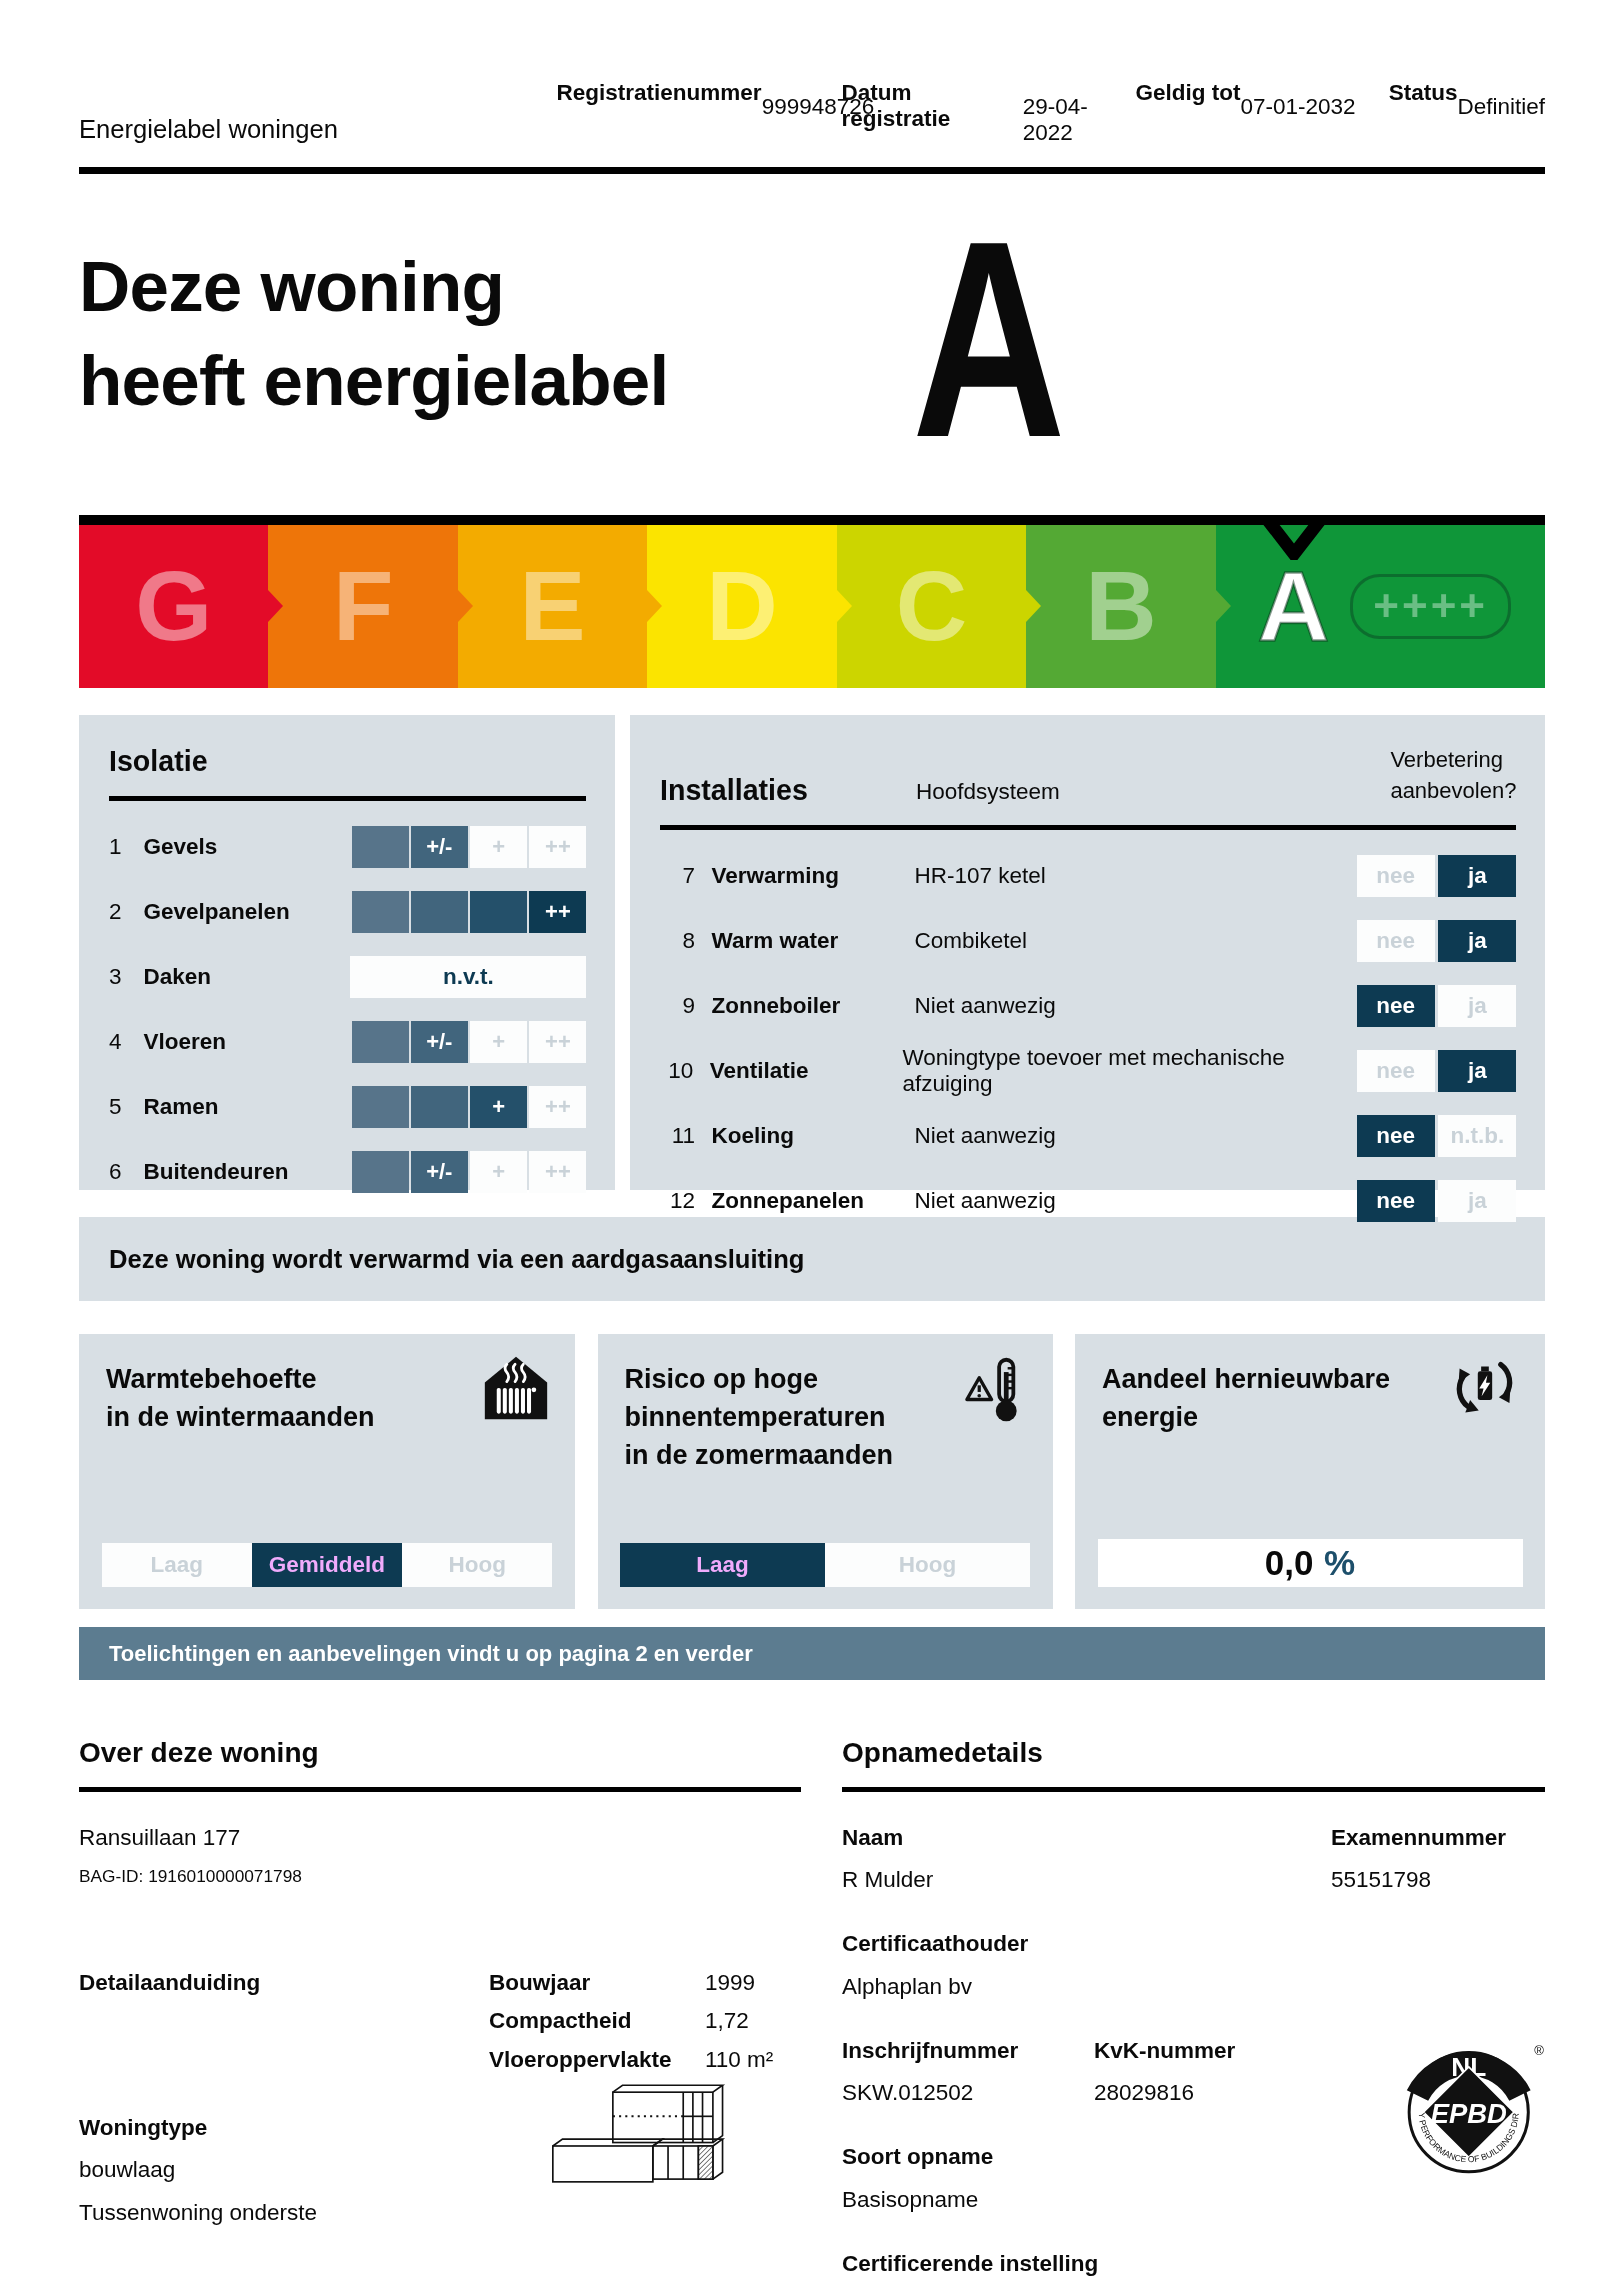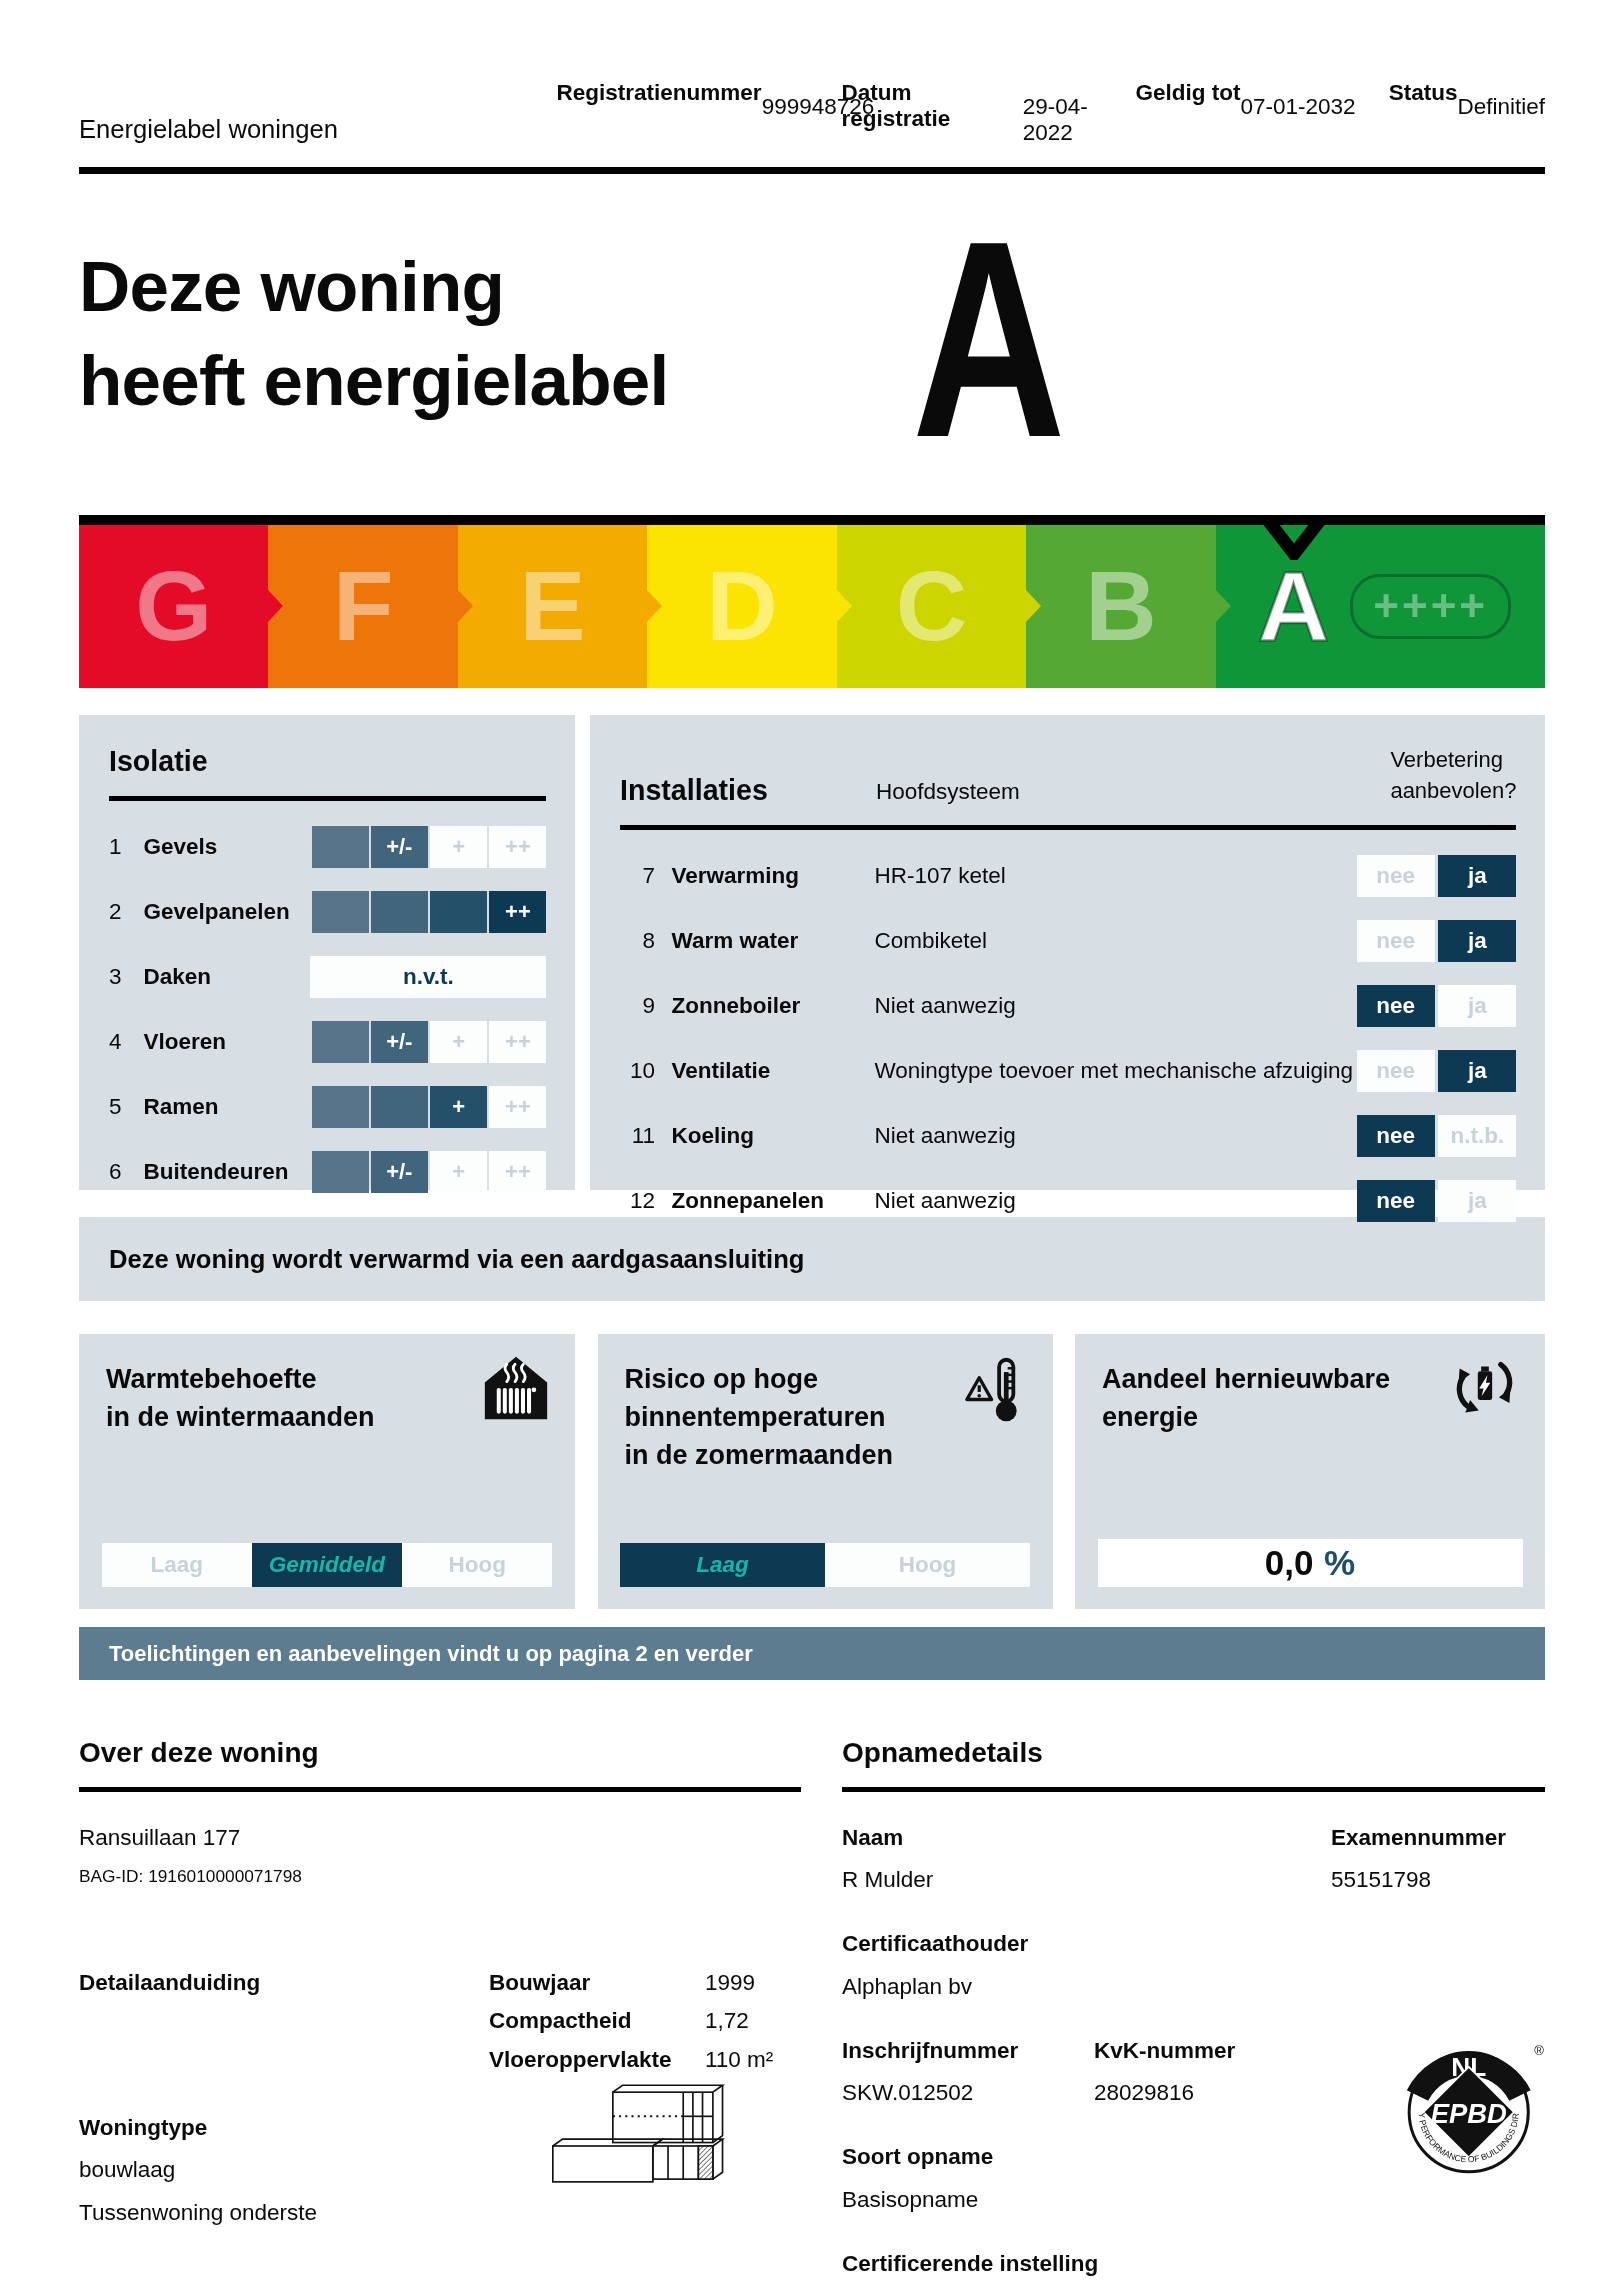--- a/index.html
+++ b/index.html
@@ -35,21 +35,21 @@
         border-top:16.5px solid transparent;border-bottom:16.5px solid transparent;
         border-left:15px solid #000;z-index:2;}
   .badge{width:155px;height:59px;border:3.8px solid rgba(10,70,35,.5);border-radius:30px;
          display:flex;align-items:center;justify-content:center;font-weight:700;font-size:44px;
          color:rgba(255,255,255,.38);letter-spacing:3px;}
 
   
   .panels{display:flex;gap:15px;margin-top:27px;}
   .panel{background:var(--panel-bg,#d8dfe4);box-sizing:border-box;height:475px;
          padding:30px 28.6px 30px 30px;}
-  .p-iso{width:496px;}
+  .p-iso{width:536px;}
   .p-inst{flex:1;}
   .p-title{font-size:28.6px;font-weight:700;}
   .rule{height:4.5px;background:#000;margin-top:18px;margin-bottom:25.6px;}
   .iso-row,.inst-row{display:flex;align-items:center;height:42px;margin-bottom:23px;}
   .iso-row:last-child,.inst-row:last-child{margin-bottom:0;}
   .row-nr{font-size:22.5px;}
   .p-iso .row-nr{width:19.5px;margin-right:15px;}
   .p-inst .row-nr{width:35px;text-align:right;margin-right:16.5px;}
   .row-label{font-size:22.5px;font-weight:700;}
   .p-inst .row-label{width:203px;}
@@ -78,21 +78,21 @@
        align-items:center;padding:0 30px;font-size:25.6px;font-weight:700;}
   .boxes{display:flex;gap:22.5px;margin-top:33px;}
   .box{position:relative;background:var(--panel-bg,#d8dfe4);box-sizing:border-box;height:275px;
        padding:25.6px 22.5px 22.5px 27px;}
   .b1{width:496px}.b2{width:455px}.b3{flex:1}
   .box-title{font-size:27px;font-weight:700;line-height:1.42;}
   .box-icon{position:absolute;top:21px;right:25.6px;}
   .selector{position:absolute;left:22.5px;right:22.5px;bottom:22.5px;height:44px;display:flex;}
   .opt{flex:1;display:flex;align-items:center;justify-content:center;font-size:22.5px;
        font-weight:700;background:#fcfdfd;color:var(--inactive-text,#c9d2d8);}
-  .opt-on{background:var(--navy,#0d3a52);color:#14b8a6;font-style:italic;}
+  .opt-on{background:var(--navy,#0d3a52);color:#f0abfc;}
   .value-bar{position:absolute;left:22.5px;right:22.5px;bottom:22.5px;height:48px;background:#fff;
              display:flex;align-items:center;justify-content:center;gap:10.5px;
              font-size:35px;font-weight:700;}
   .value-unit{color:var(--teal,#1d4f6b);}
   .slate{margin-top:18px;height:53px;background:var(--slate-banner,#5c7c90);color:#fff;
          display:flex;align-items:center;padding:0 30px;font-size:22px;font-weight:700;}
 
   
   .bottom{display:flex;margin-top:57px;}
   .col-l{width:722px;position:relative;}

